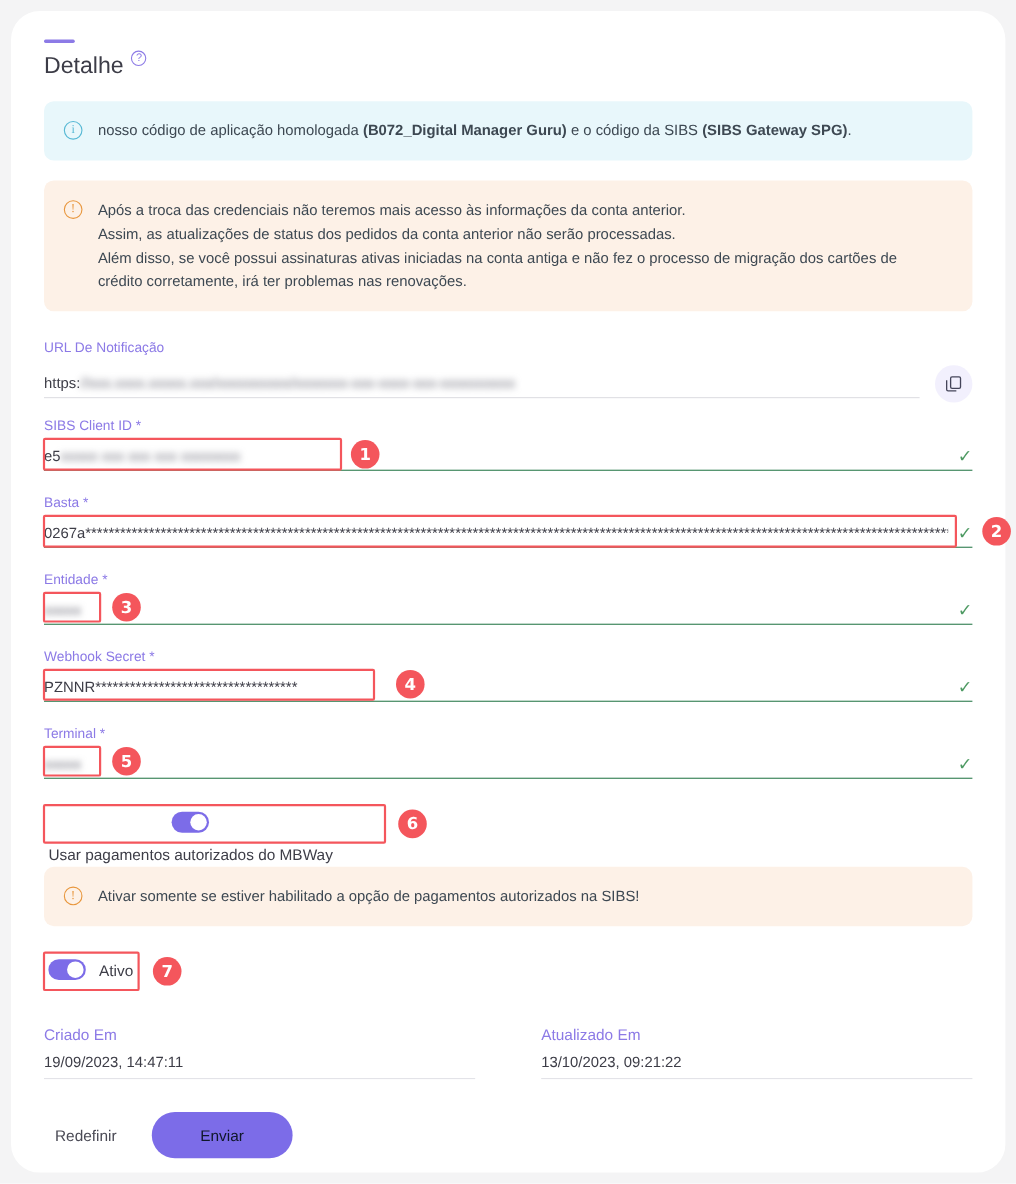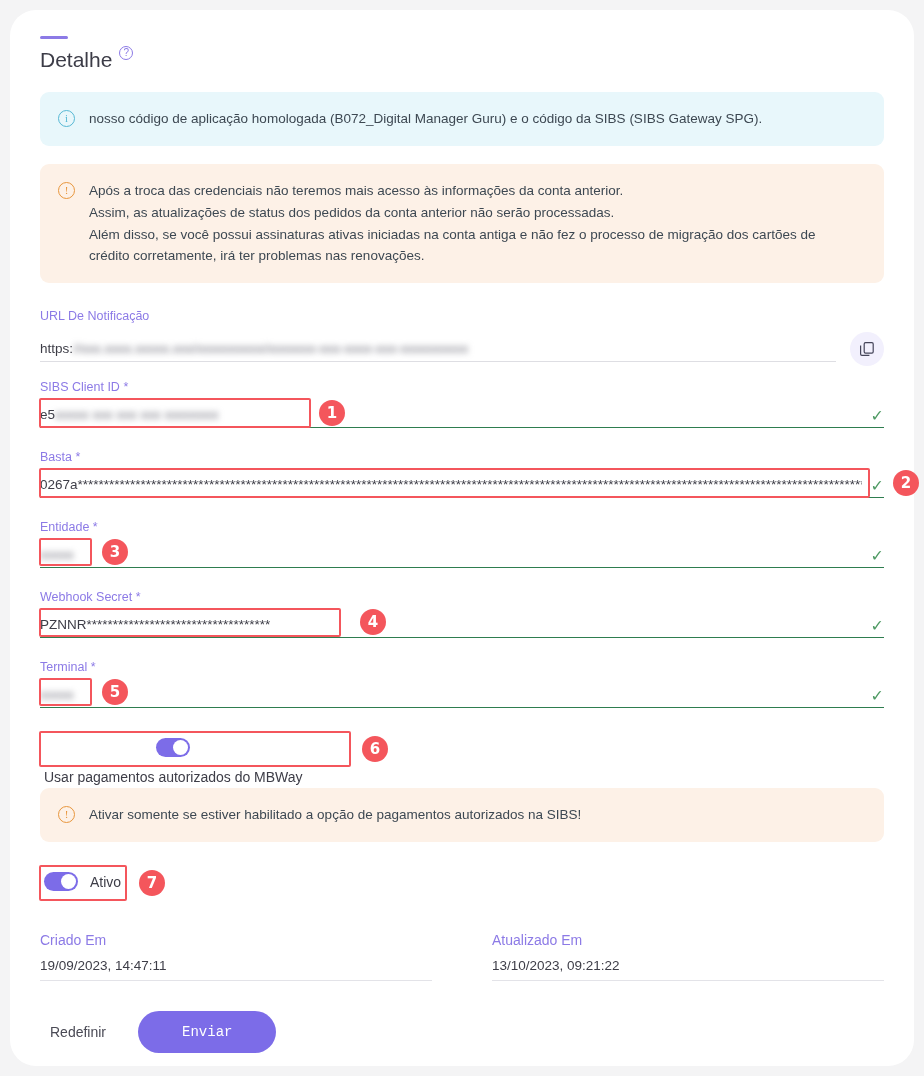--- a/index.html
+++ b/index.html
@@ -71,21 +71,21 @@
     width: 17px; height: 17px;
     border-radius: 50%;
     font-size: 11px;
     line-height: 15px;
     text-align: center;
     margin-top: 2px;
     font-family: "Liberation Serif", serif;
   }
   .banner.info .banner-icon { border: 1.2px solid #56b8d4; color: #56b8d4; }
   .banner.warn .banner-icon { border: 1.2px solid #e8963c; color: #e8963c; }
-  .banner b { font-weight: normal; }
+  .banner b { font-weight: bold; }
   .banner-line { display: block; }
 
   
   .field { position: relative; margin-bottom: 8px; }
   .field-label {
     font-size: 12.5px;
     color: #8c7ae6;
     margin-bottom: 9px;
   }
   .req { color: #8c7ae6; }
@@ -203,27 +203,27 @@
     font-size: 14px;
     color: #4a4a55;
     background: none;
     border: none;
     padding: 8px 10px;
     cursor: pointer;
     font-family: "Liberation Sans", sans-serif;
   }
   .btn-submit {
     font-size: 14px;
-    color: #ffffff;
+    color: #0f172a;
     background: #7c6ce8;
     border: none;
     border-radius: 22px;
     padding: 13px 44px;
     cursor: pointer;
-    font-family: Liberation Mono, monospace;
+    font-family: Liberation Sans, sans-serif;
   }
 </style>
 </head>
 <body>
 
 <div class="card">
 
   <div class="title-dash"></div>
   <div class="title-row">
     <div class="page-title">Detalhe</div>

